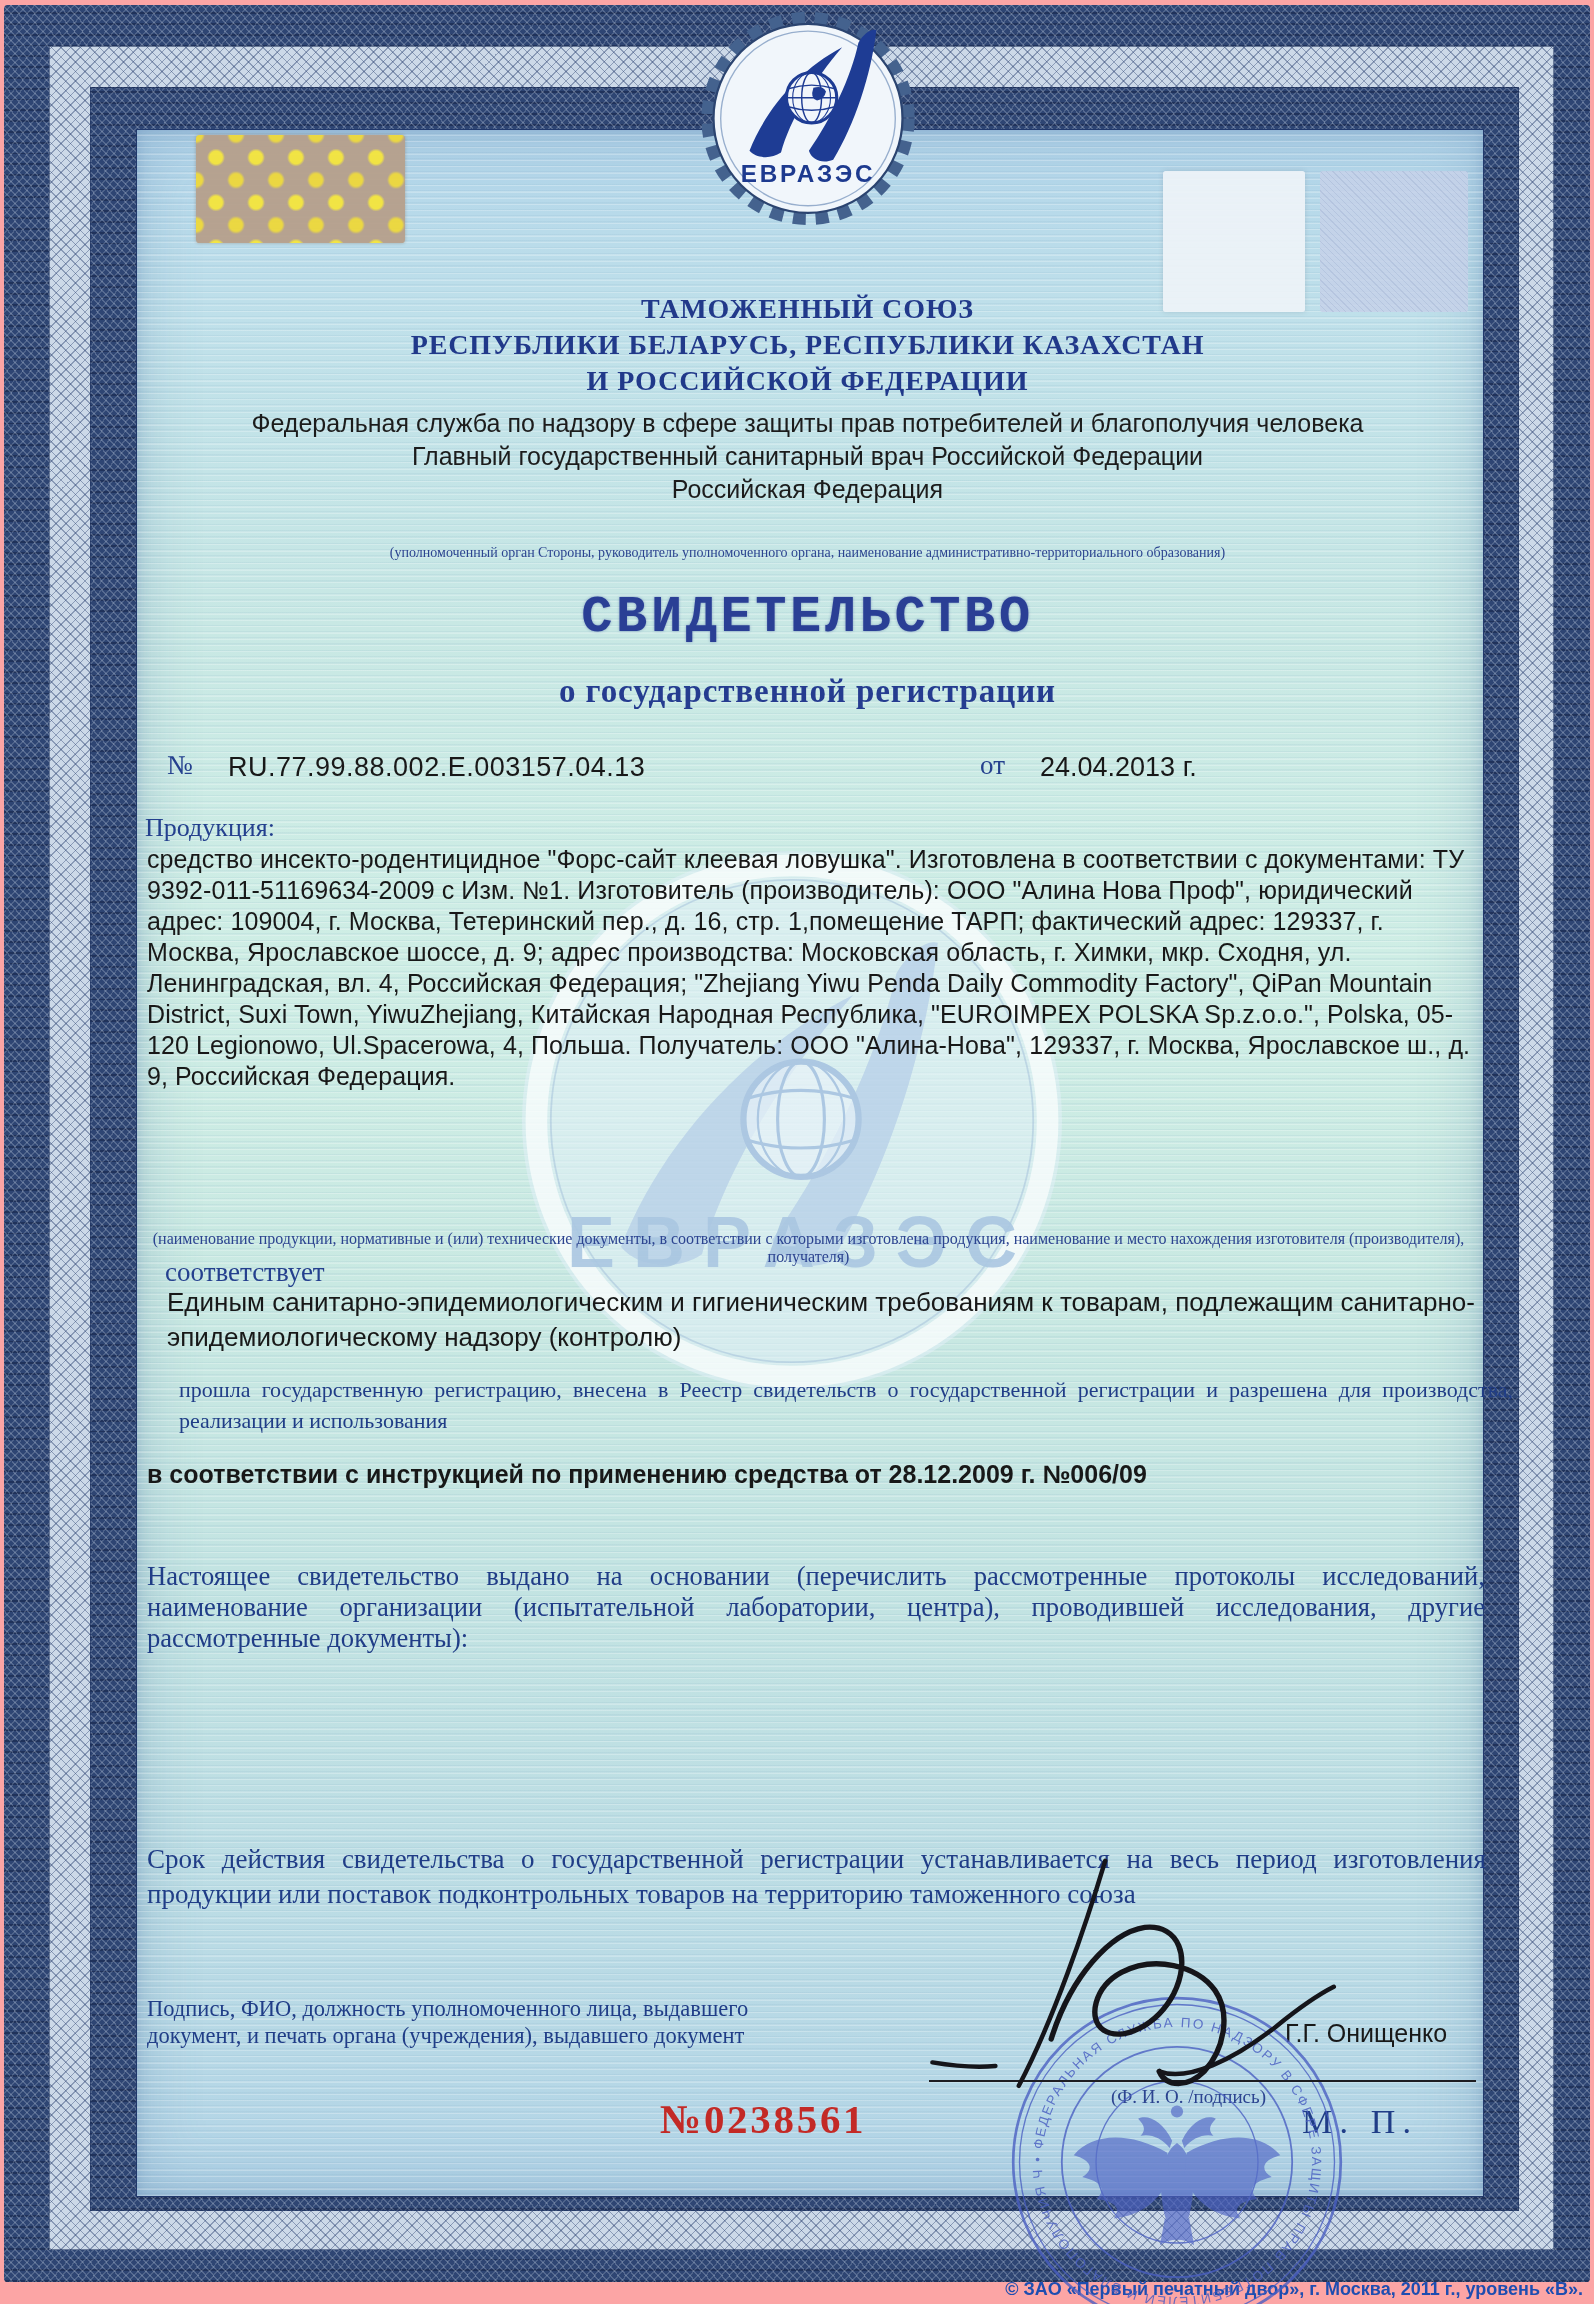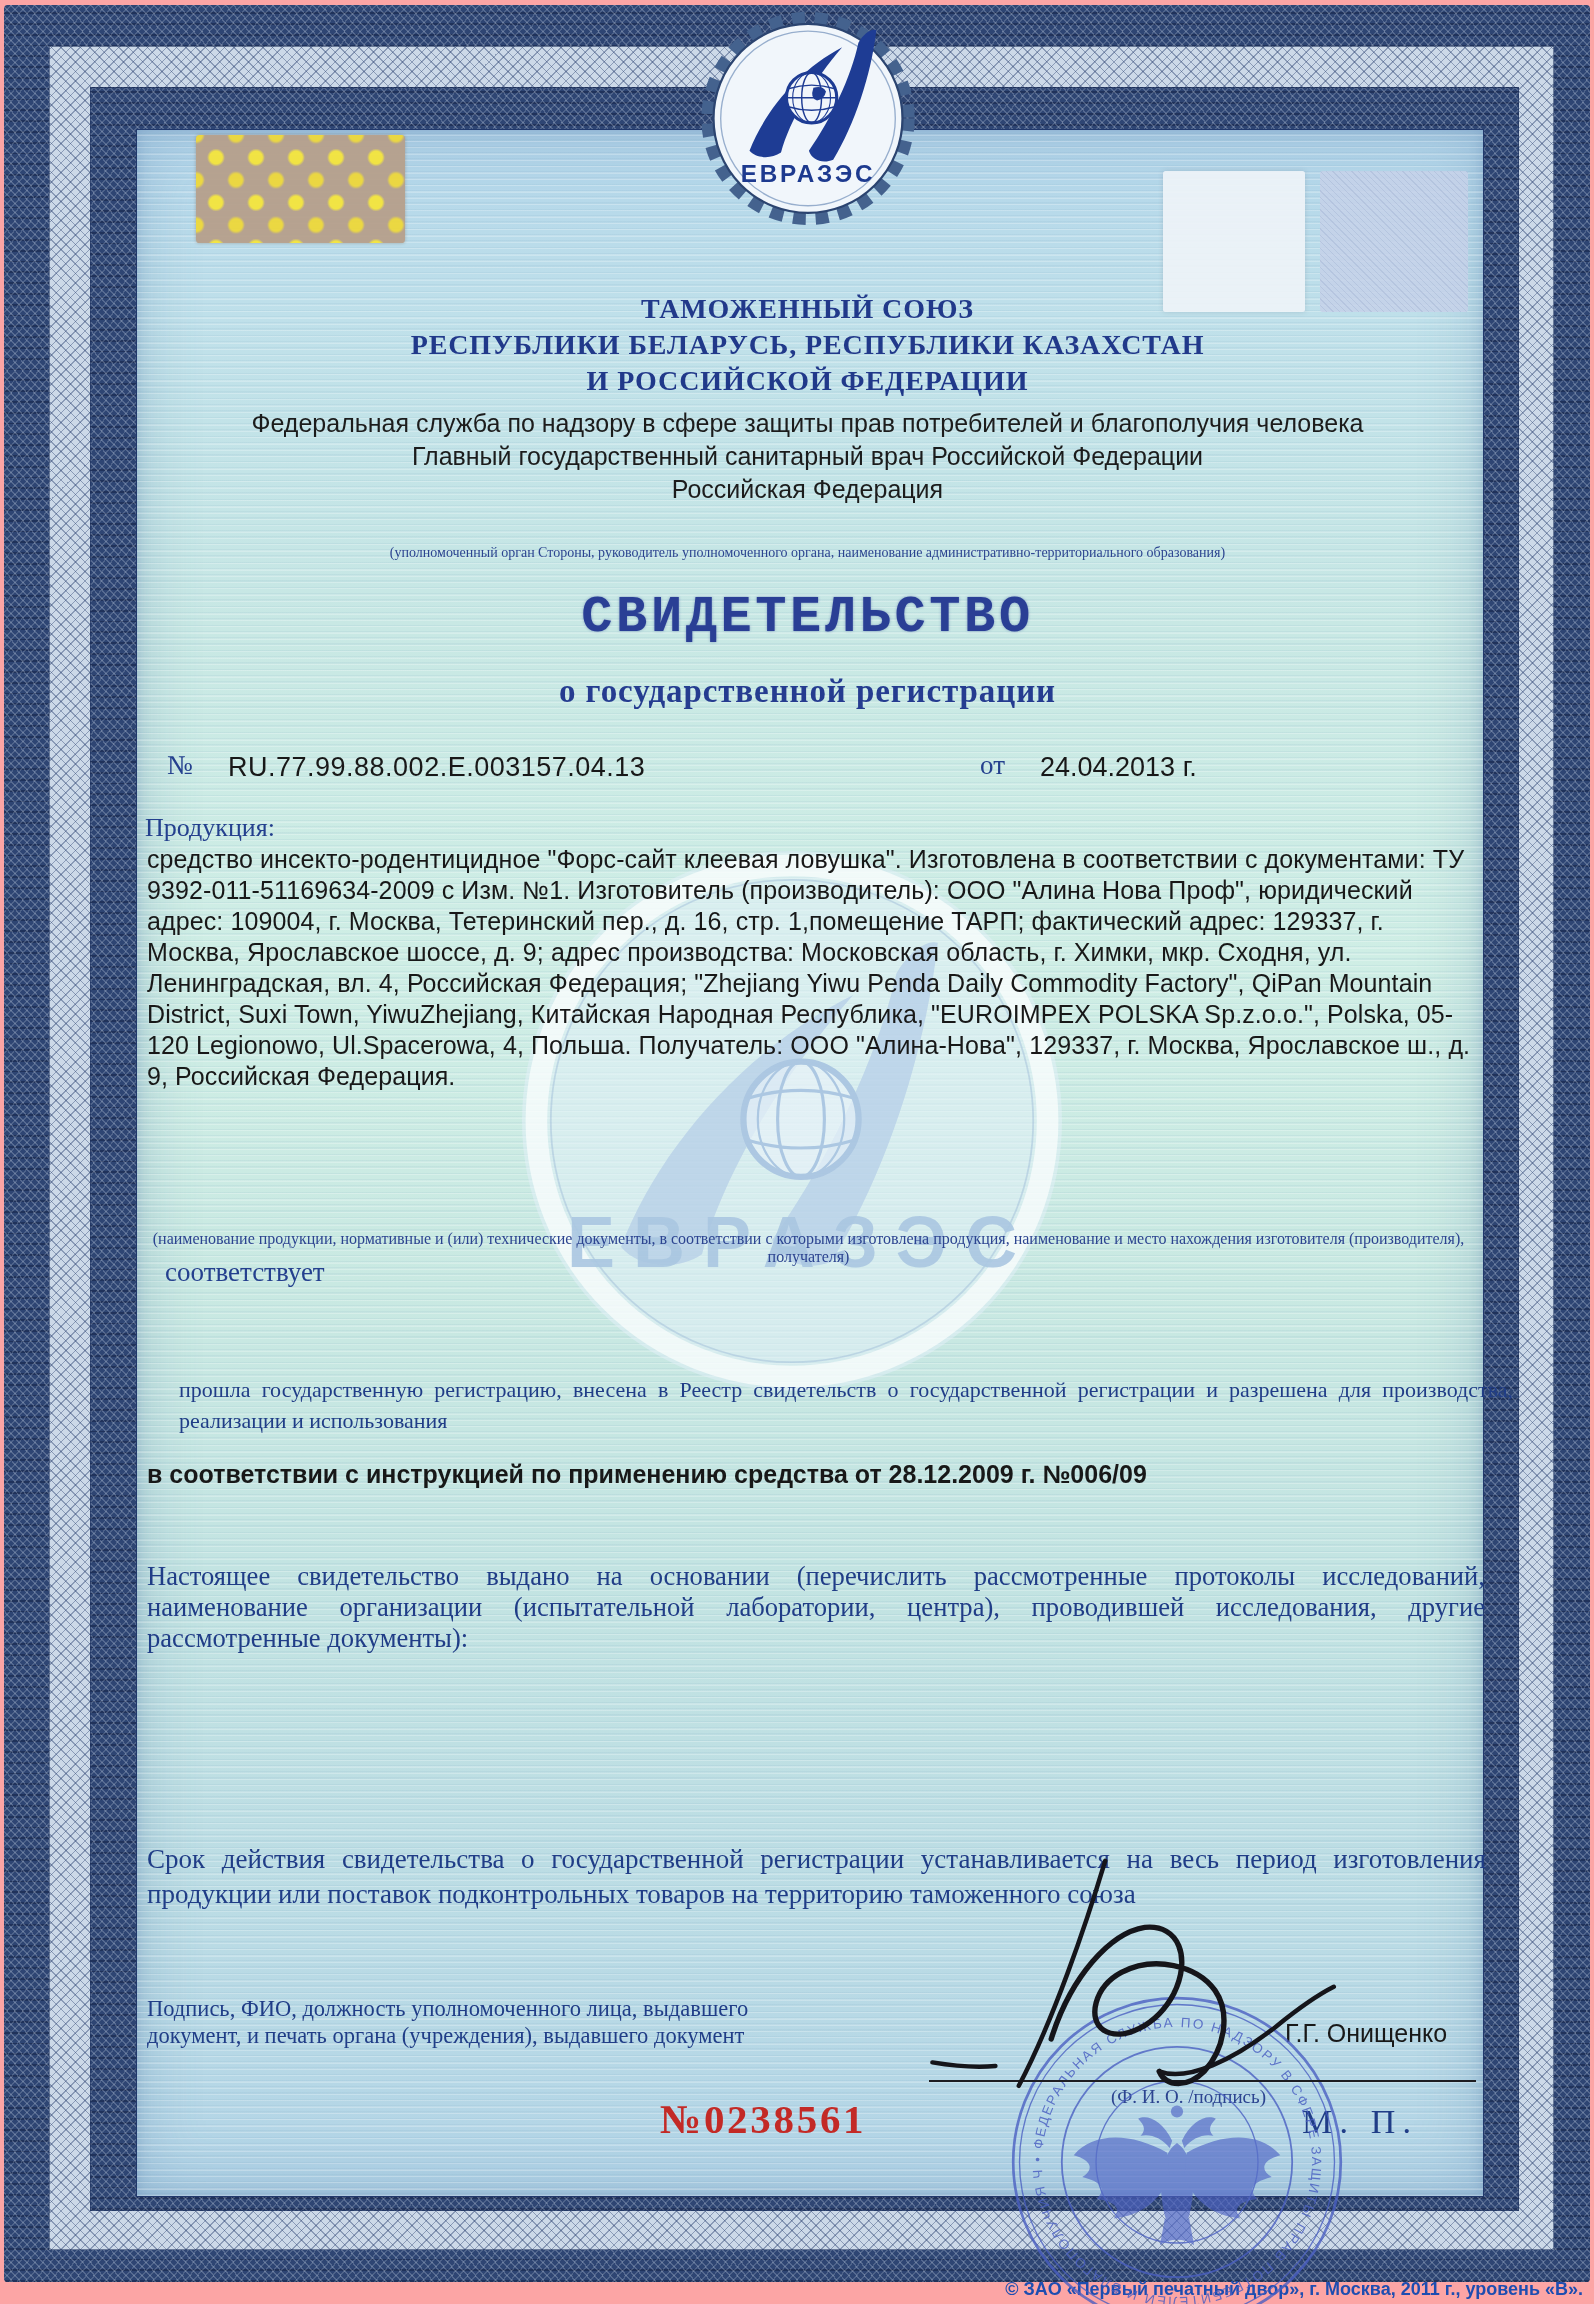--- a/index.html
+++ b/index.html
@@ -155,20 +155,21 @@
     <span class="num sans">RU.77.99.88.002.E.003157.04.13</span>
     <span class="ot">от</span>
     <span class="date sans">24.04.2013 г.</span>
   </div>
 
   <div class="blk prod-label">Продукция:</div>
   <div class="blk prod-desc sans">средство инсекто-родентицидное "Форс-сайт клеевая ловушка". Изготовлена в соответствии с документами: ТУ 9392-011-51169634-2009 с Изм. №1. Изготовитель (производитель): ООО "Алина Нова Проф", юридический адрес: 109004, г. Москва, Тетеринский пер., д. 16, стр. 1,помещение ТАРП; фактический адрес: 129337, г. Москва, Ярославское шоссе, д. 9; адрес производства: Московская область, г. Химки, мкр. Сходня, ул. Ленинградская, вл. 4, Российская Федерация; "Zhejiang Yiwu Penda Daily Commodity Factory", QiPan Mountain District, Suxi Town, YiwuZhejiang, Китайская Народная Республика, "EUROIMPEX POLSKA Sp.z.o.o.", Polska, 05-120 Legionowo, Ul.Spacerowa, 4, Польша.  Получатель: ООО "Алина-Нова", 129337, г. Москва, Ярославское ш., д. 9, Российская Федерация.</div>
   <div class="blk prod-note note">(наименование продукции, нормативные и (или) технические документы, в соответствии с которыми изготовлена продукция, наименование и место нахождения изготовителя (производителя), получателя)</div>
 
   <div class="blk comp-intro">соответствует</div>
+  <div class="blk comp-text sans">Единым санитарно-эпидемиологическим и гигиеническим требованиям к товарам, подлежащим санитарно-эпидемиологическому надзору (контролю)</div>
 
   <div class="blk reg-stmt">прошла государственную регистрацию, внесена в Реестр свидетельств о государственной регистрации и разрешена для производства, реализации и использования</div>
   <div class="blk reg-add sans">в соответствии с инструкцией по применению средства от 28.12.2009 г. №006/09</div>
 
   <div class="blk basis-intro">Настоящее свидетельство выдано на основании (перечислить рассмотренные протоколы исследований, наименование организации (испытательной лаборатории, центра), проводившей исследования, другие рассмотренные документы):</div>
 
   <div class="blk validity">Срок действия свидетельства о государственной регистрации устанавливается на весь период изготовления продукции или поставок подконтрольных товаров на территорию таможенного союза</div>
 
   <div class="blk sig-cap">Подпись, ФИО, должность уполномоченного лица, выдавшего документ, и печать органа (учреждения), выдавшего документ</div>
   <div class="blk sig-name sans">Г.Г. Онищенко</div>

